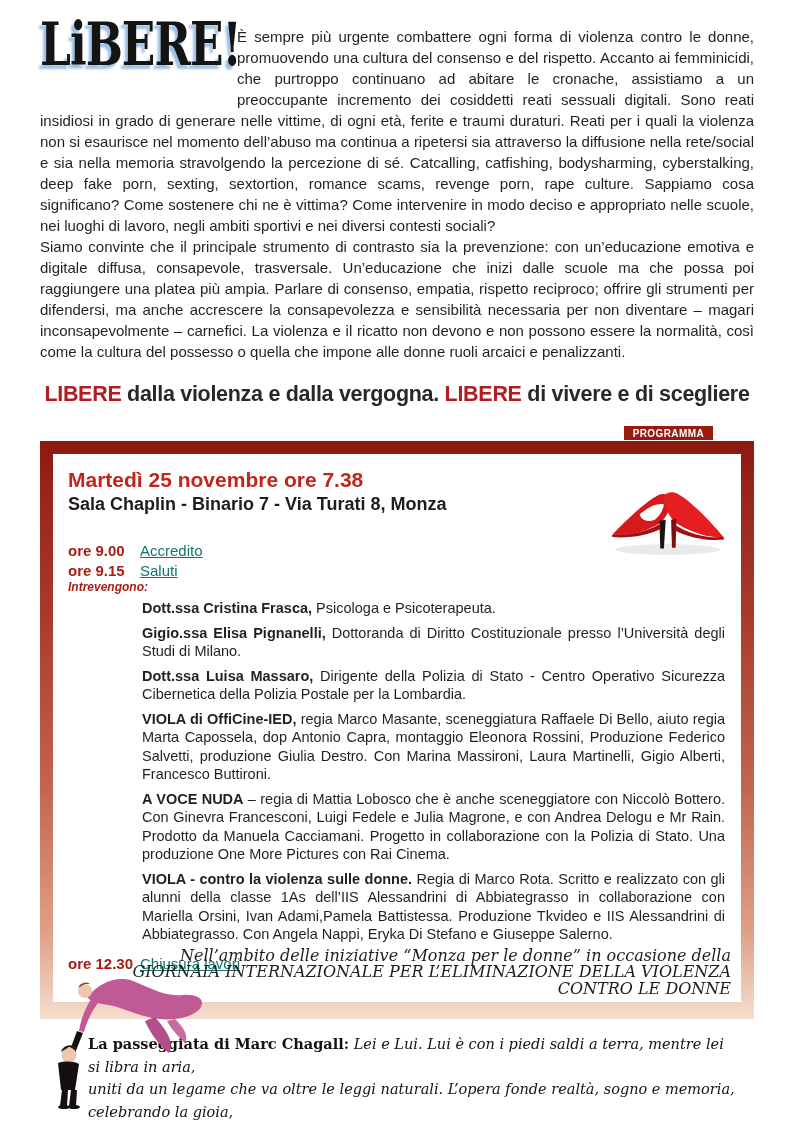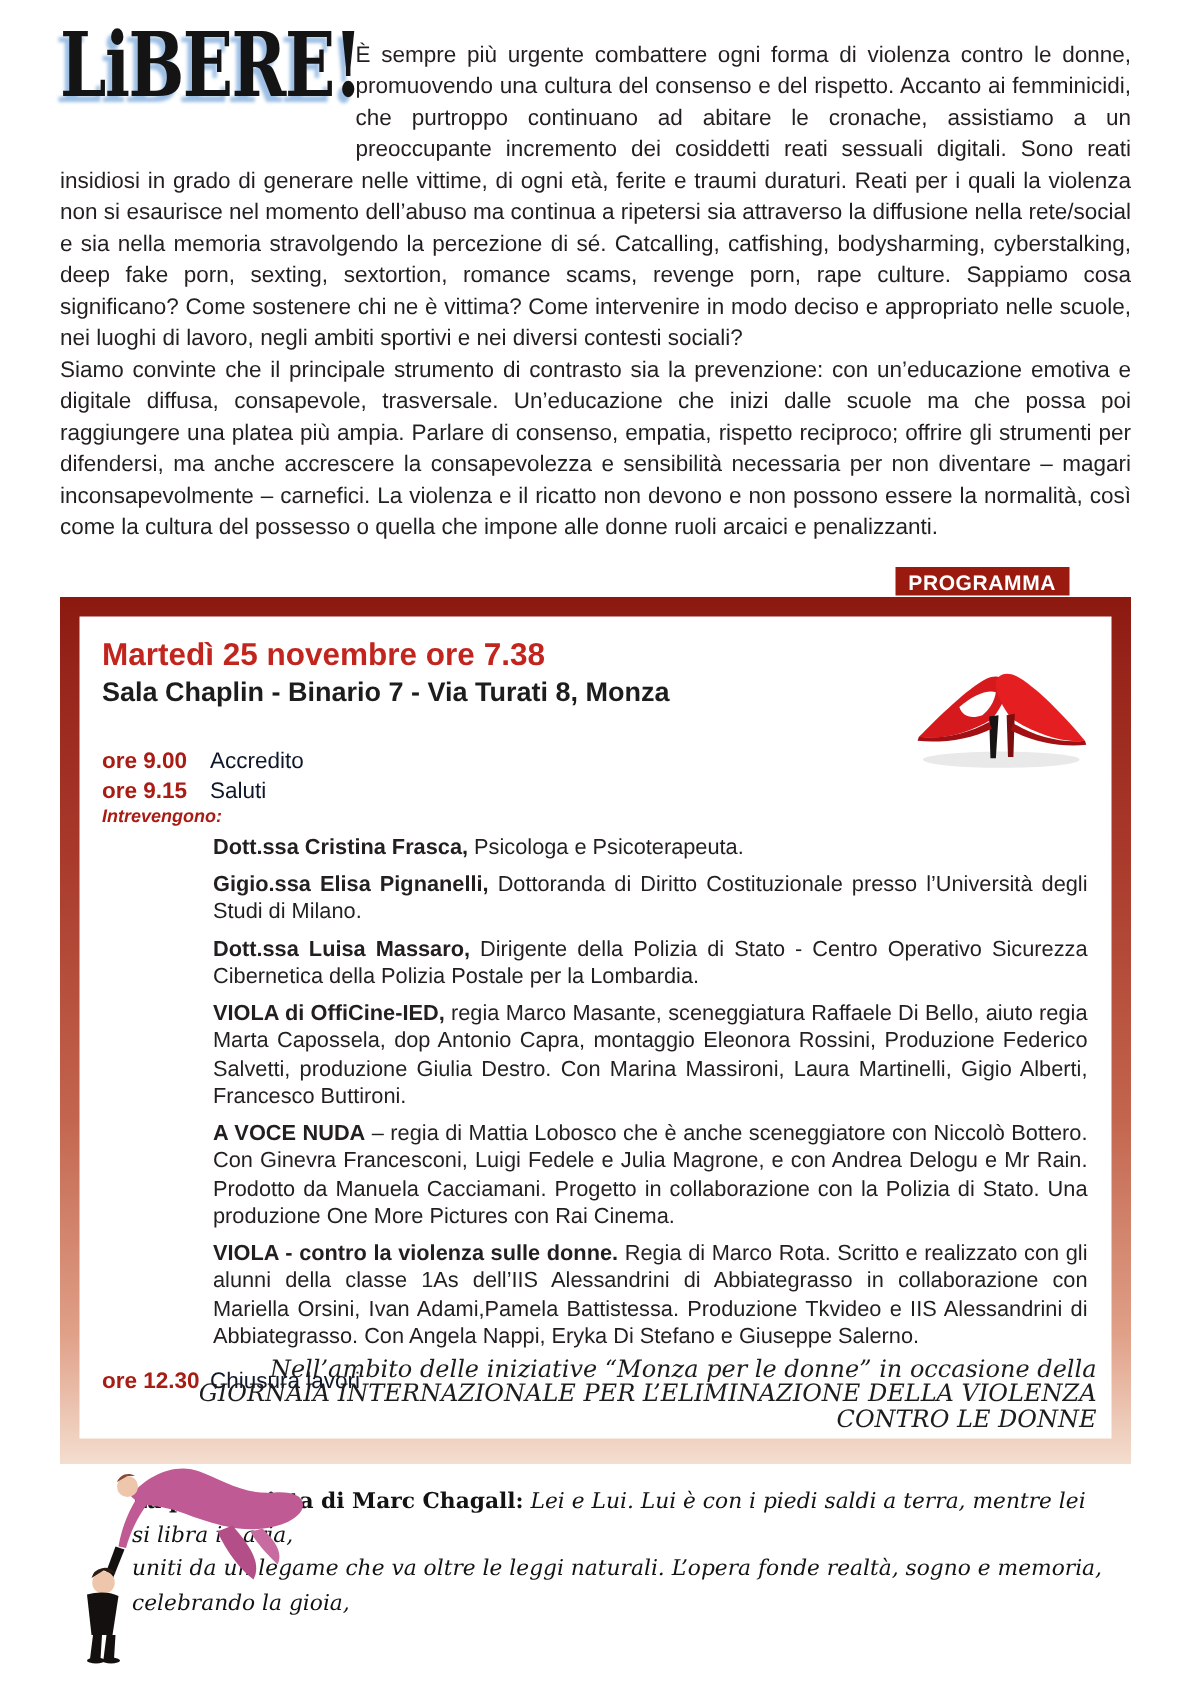--- a/index.html
+++ b/index.html
@@ -28,39 +28,39 @@
   .headline .red { color:#b01f24; }
   .subheadline {
     text-align:center; margin-top:11px;
     font-weight:bold; font-size:17px; letter-spacing:-0.2px; color:#3a3535;
   }
   .subheadline .red { color:#b01f24; }
   
   .label-row { text-align:right; padding-right:81px; margin-top:16px; }
   .program-label {
     display:inline-block; background:#9b1a10; color:#ffffff;
-    font-weight:bold; font-size:14px; letter-spacing:0.4px;
+    font-weight:bold; font-size:10px; letter-spacing:0.4px;
     padding:2px 9px 1px 9px; margin-bottom:-2px;
   }
   .program-box {
     position:relative; margin:0 40px; height:578px;
     background:linear-gradient(180deg,#8c190f 0%,#97241a 8%,#a93a2b 30%,#c3654e 60%,#e0a088 85%,#f4decf 100%);
     padding:13px 13px 17px 13px;
   }
   .program-inner {
     position:relative; background:#ffffff; height:100%;
     padding:8px 8px 0 15px; overflow:hidden;
   }
   .program-title { color:#c1251d; font-weight:bold; font-size:21px; margin-top:6px; }
   .program-venue { font-weight:bold; font-size:18px; color:#1d1d1b; margin-top:2px; }
   .heels { position:absolute; top:2px; right:6px; width:135px; height:105px; }
   .schedule { margin-top:26px; }
   .sched-row { display:flex; font-size:15px; line-height:19.5px; }
   .sched-time { width:72px; font-weight:bold; color:#a81c13; flex:none; }
-  .sched-activity { color:#0f172a; }
+  .sched-activity { color:#0f766e;text-decoration:underline; }
   .section-heading {
     color:#a81c13; font-weight:bold; font-style:italic; font-size:12px;
     margin-bottom:5px;
   }
   .entry {
     margin:0 8px 6px 74px; text-align:justify;
     font-size:14.5px; line-height:18.5px;
   }
   .entry b { font-weight:bold; }
   .closing { margin-top:10px; }
@@ -84,20 +84,23 @@
 <div class="page">
 
   <div class="intro">
     <div class="logo-box">
       <span class="logo-text">LiBERE!</span>
     </div>
     <p>È sempre più urgente combattere ogni forma di violenza contro le donne, promuovendo una cultura del consenso e del rispetto. Accanto ai femminicidi, che purtroppo continuano ad abitare le cronache, assistiamo a un preoccupante incremento dei cosiddetti reati sessuali digitali. Sono reati insidiosi in grado di generare nelle vittime, di ogni età, ferite e traumi duraturi. Reati per i quali la violenza non si esaurisce nel momento dell’abuso ma continua a ripetersi sia attraverso la diffusione nella rete/social e sia nella memoria stravolgendo la percezione di sé. Catcalling, catfishing, bodysharming, cyberstalking, deep fake porn, sexting, sextortion, romance scams, revenge porn, rape culture. Sappiamo cosa significano? Come sostenere chi ne è vittima? Come intervenire in modo deciso e appropriato nelle scuole, nei luoghi di lavoro, negli ambiti sportivi e nei diversi contesti sociali?</p>
     <p>Siamo convinte che il principale strumento di contrasto sia la prevenzione: con un’educazione emotiva e digitale diffusa, consapevole, trasversale. Un’educazione che inizi dalle scuole ma che possa poi raggiungere una platea più ampia. Parlare di consenso, empatia, rispetto reciproco; offrire gli strumenti per difendersi, ma anche accrescere la consapevolezza e sensibilità necessaria per non diventare – magari inconsapevolmente – carnefici. La violenza e il ricatto non devono e non possono essere la normalità, così come la cultura del possesso o quella che impone alle donne ruoli arcaici e penalizzanti.</p>
   </div>
 
+  <div class="headline">
+    <span class="red">LIBERE</span><span> dalla violenza e dalla vergogna. </span><span class="red">LIBERE</span><span> di vivere e di scegliere</span>
+  </div>
 
   <div class="label-row">
     <span class="program-label">PROGRAMMA</span>
   </div>
 
   <div class="program-box">
     <div class="program-inner">
 
       <div class="program-title">Martedì 25 novembre ore 7.38</div>
       <div class="program-venue">Sala Chaplin - Binario 7 - Via Turati 8, Monza</div>

